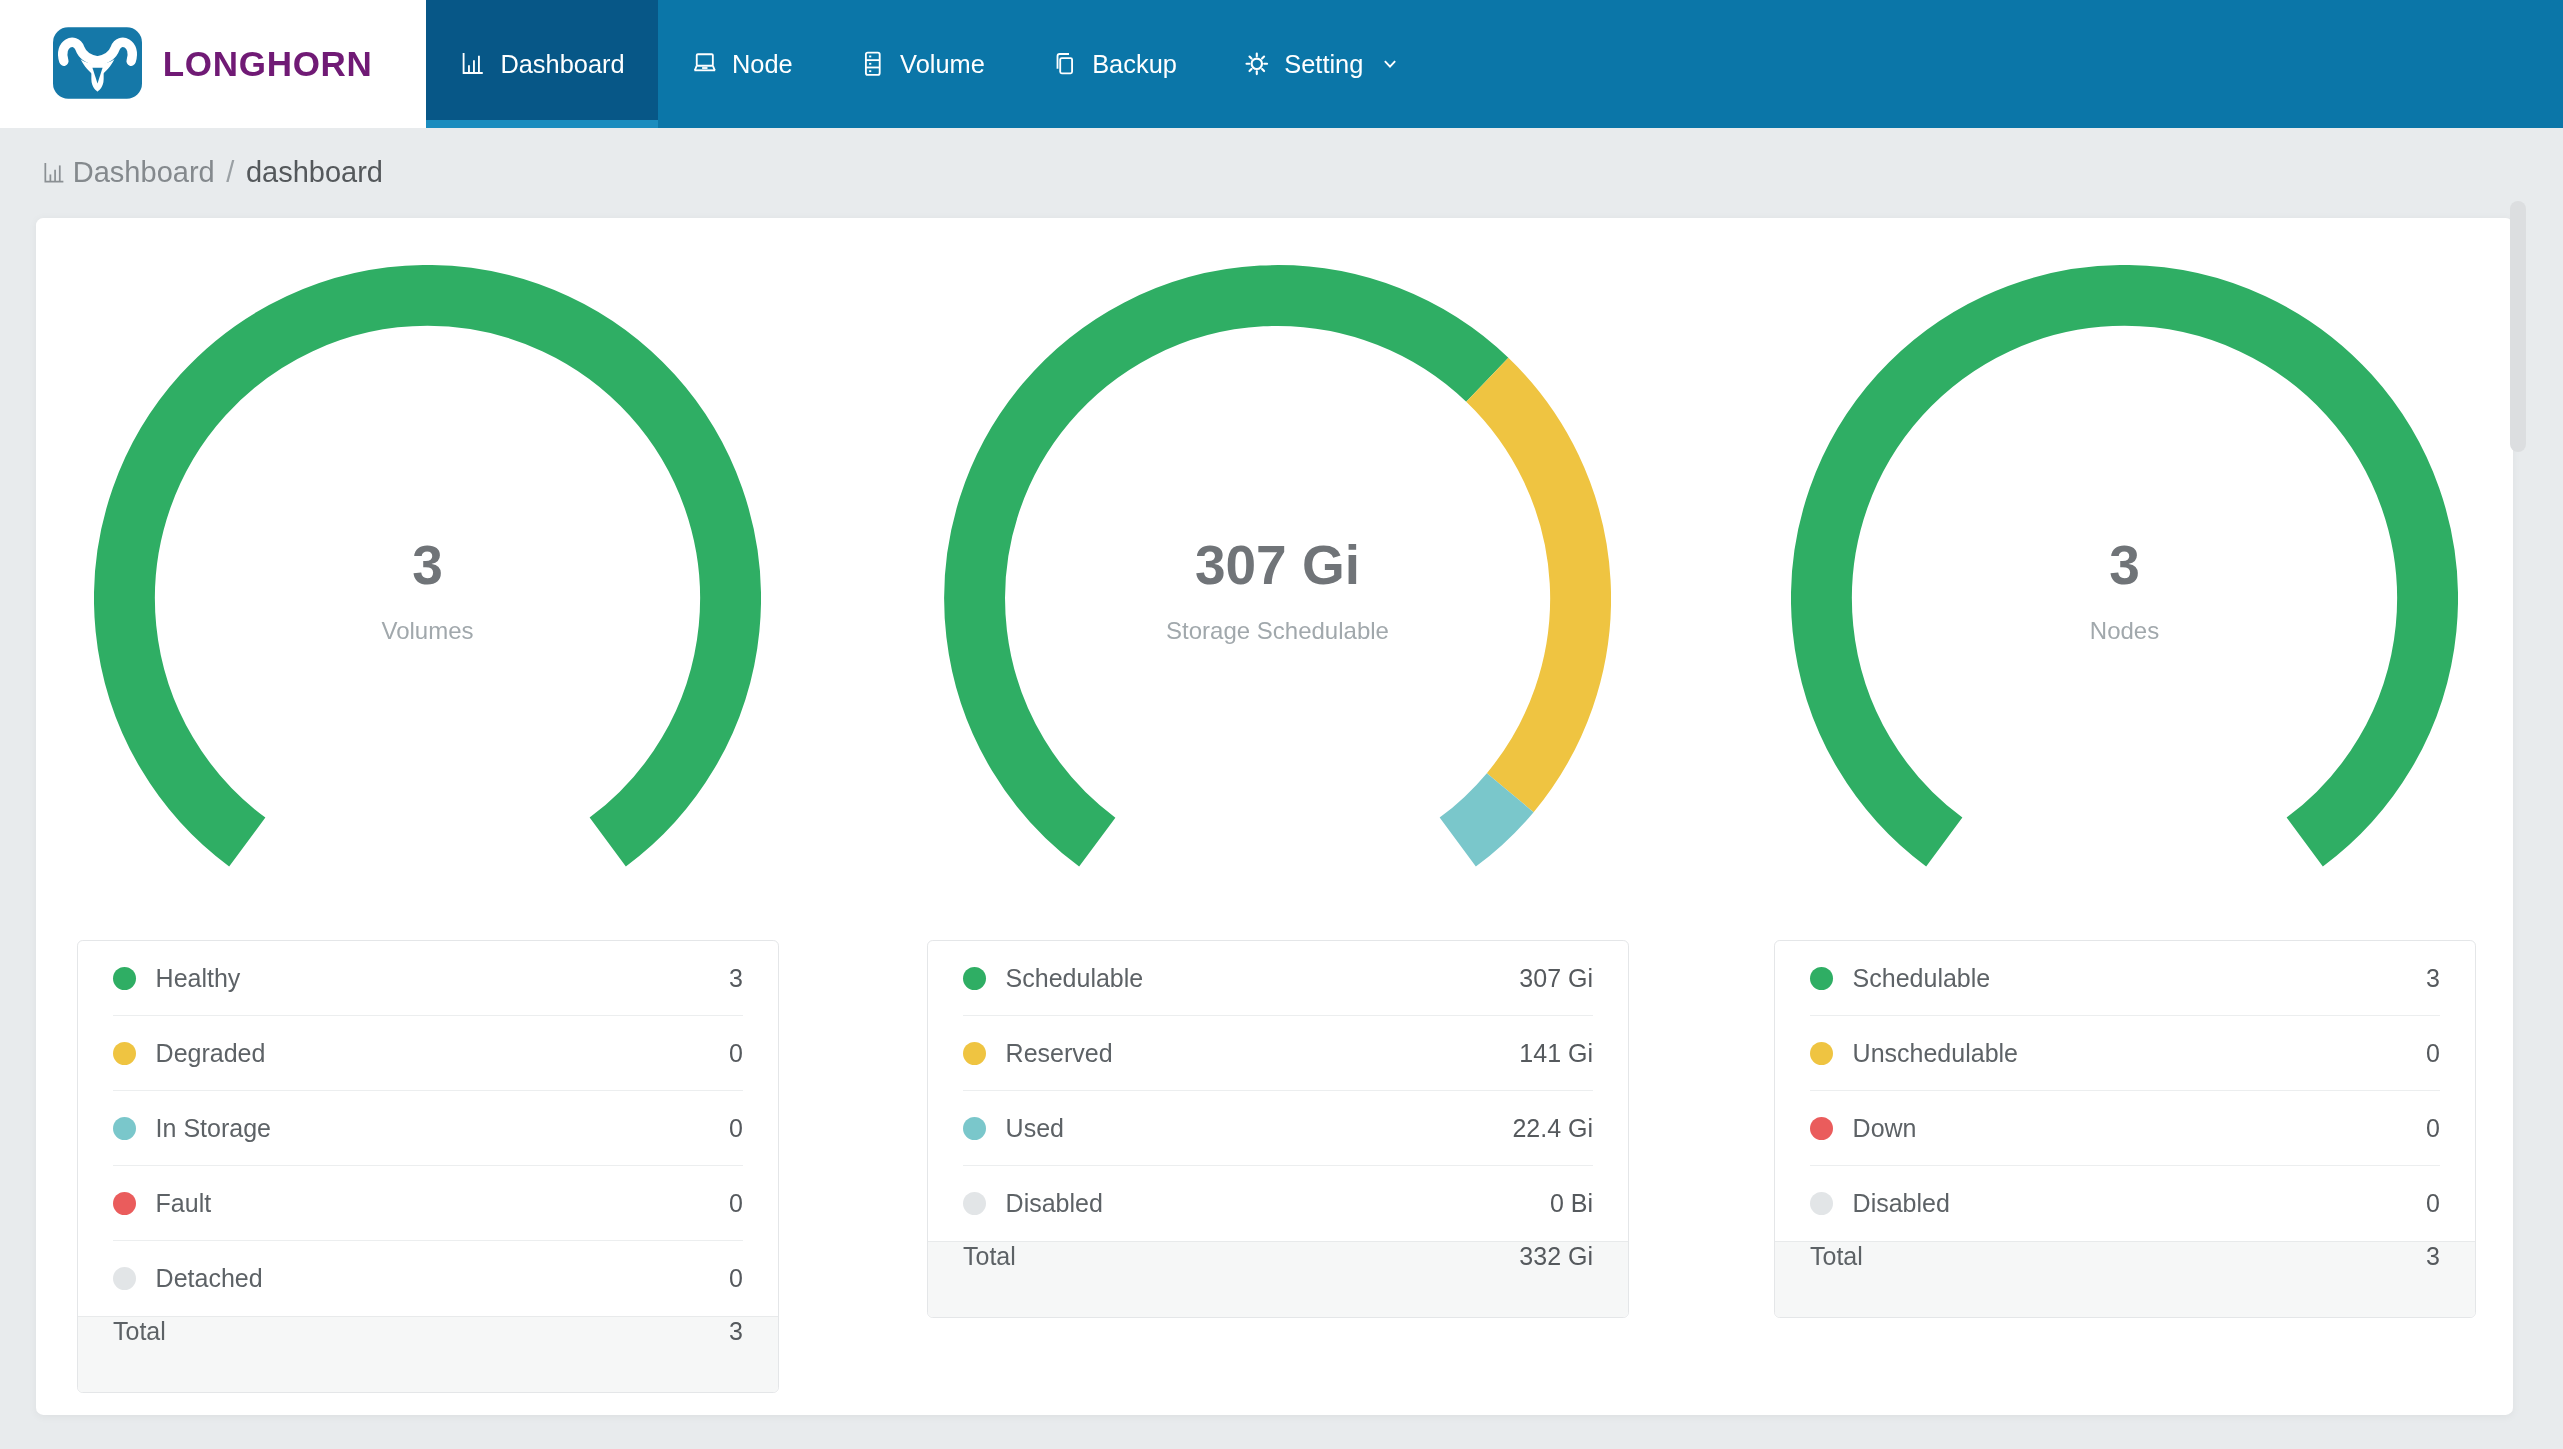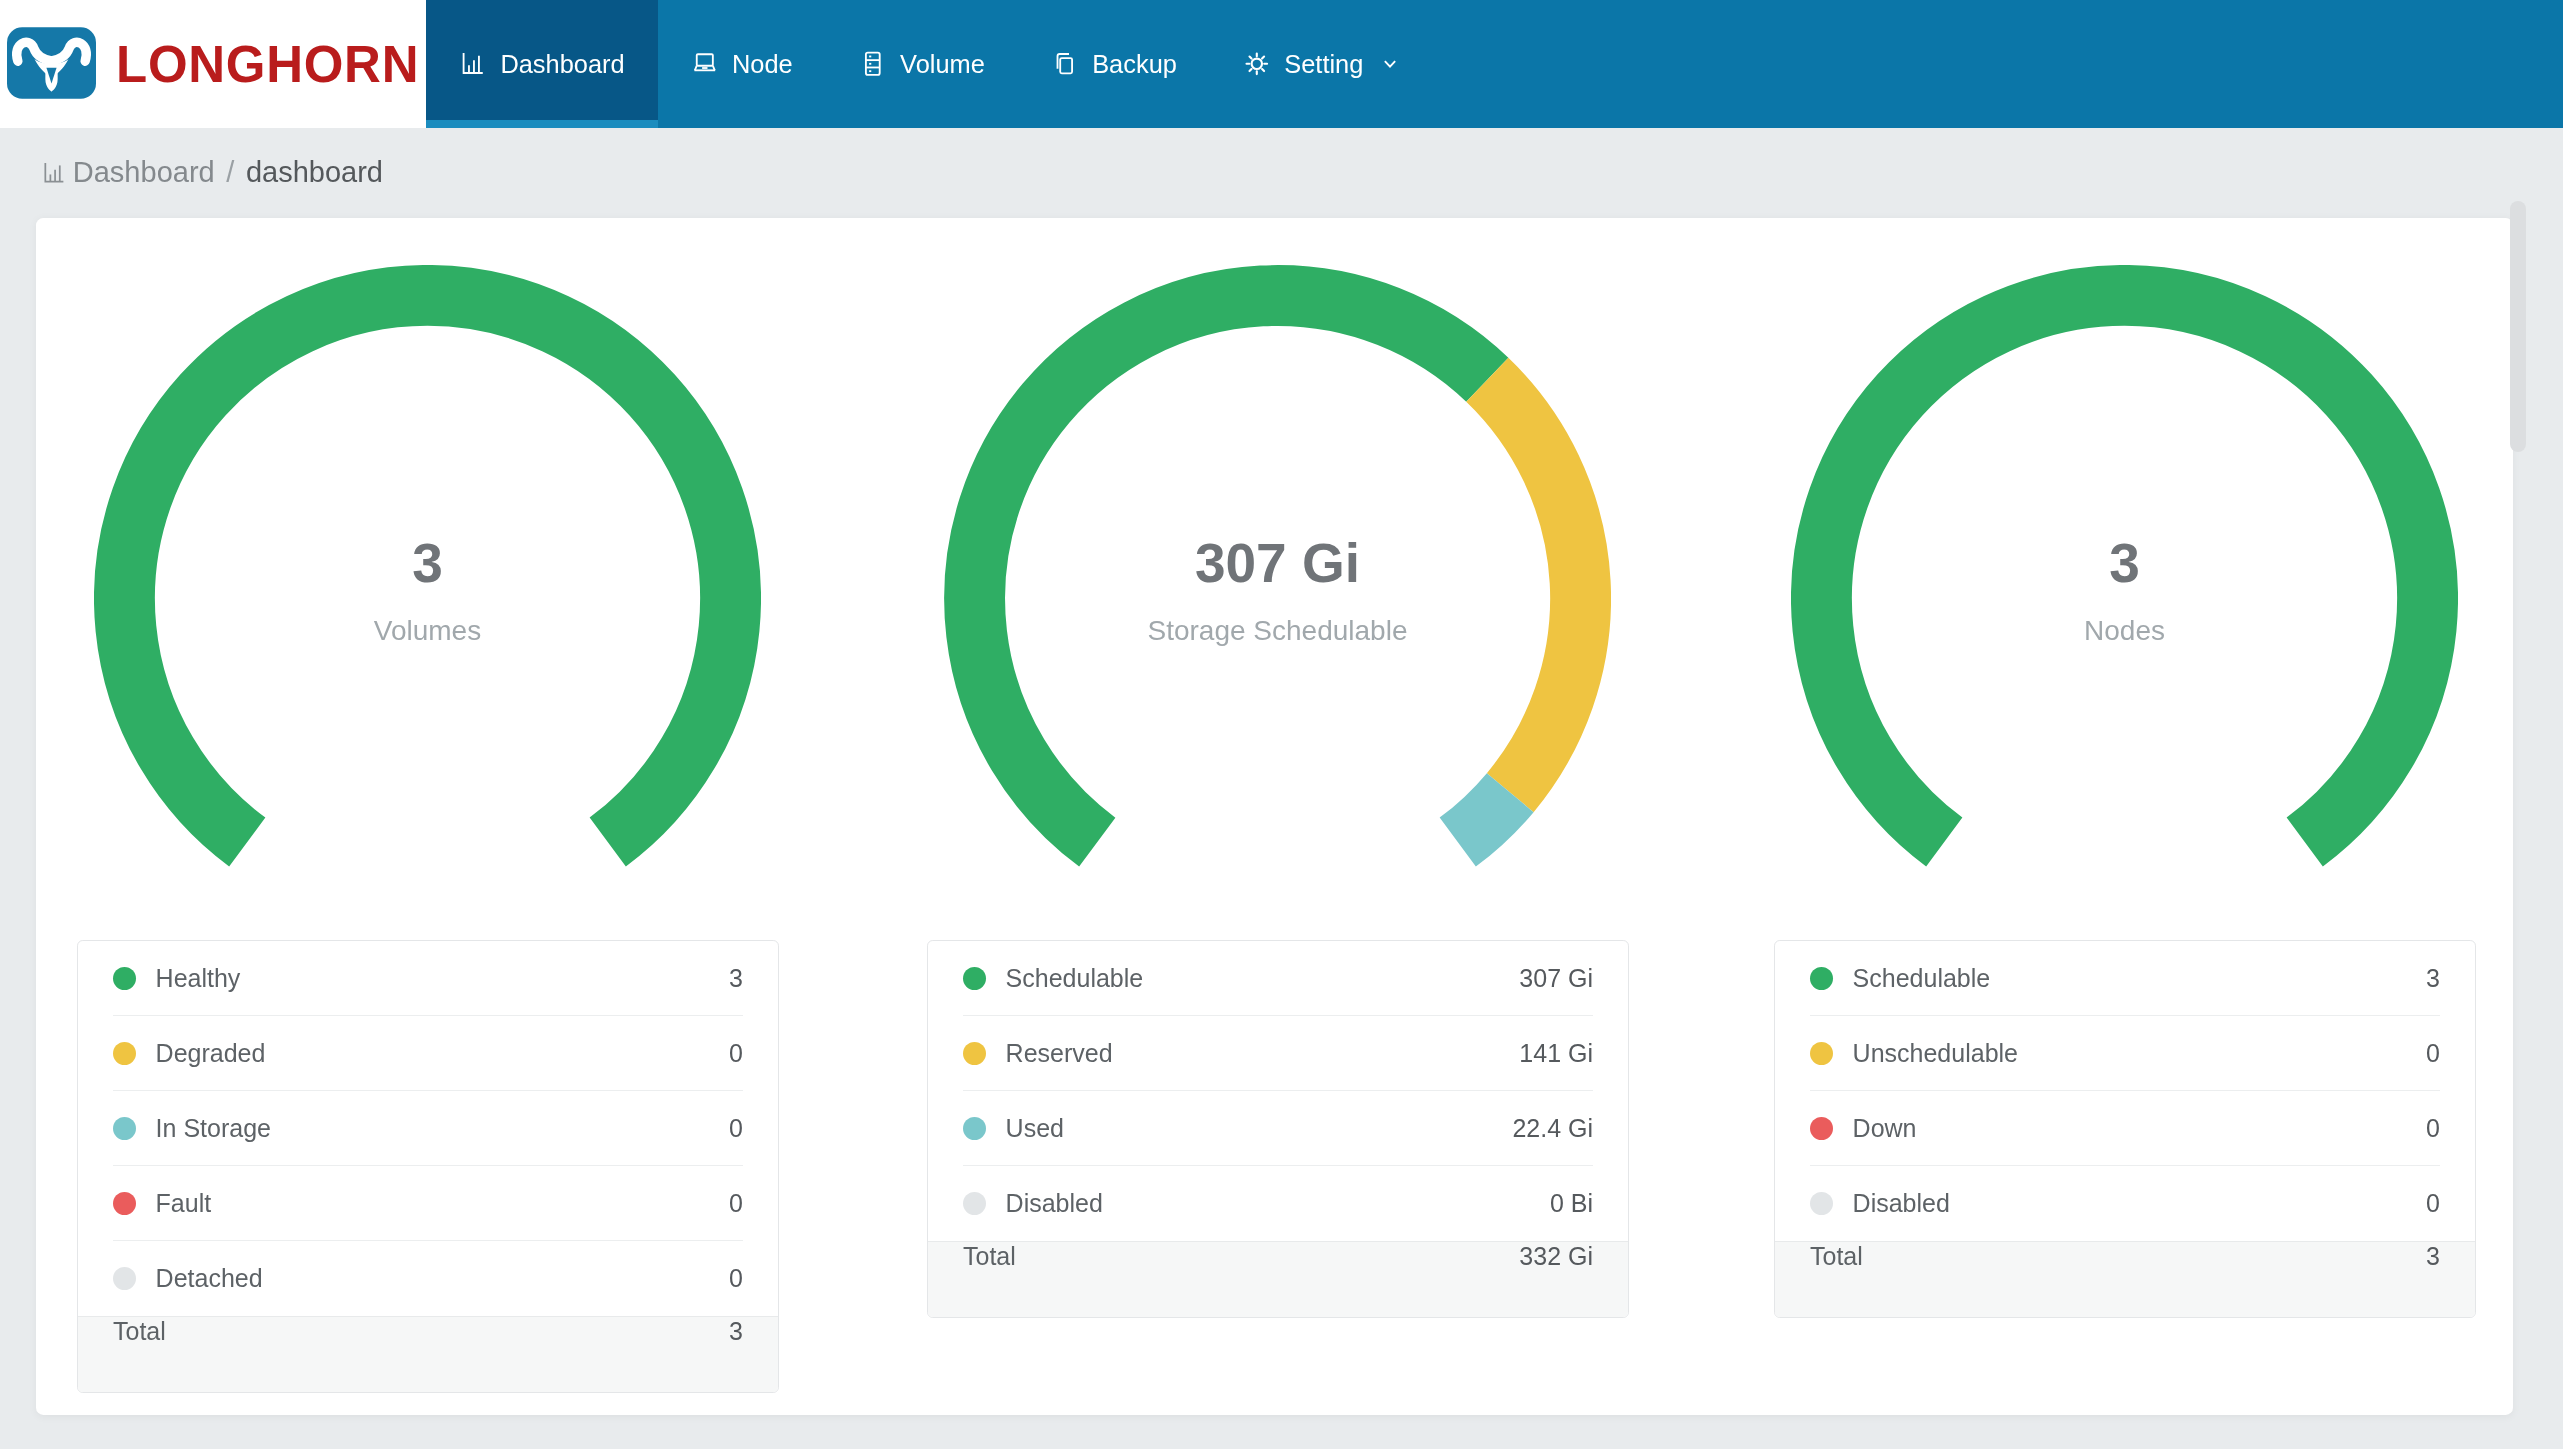--- a/index.html
+++ b/index.html
@@ -4,21 +4,21 @@
 <style>
   html,body{margin:0;padding:0;}
   body{
     width:2563px;height:1449px;position:relative;overflow:hidden;
     background:var(--page-bg,#e8ebed);
     font-family:"Liberation Sans",sans-serif;
   }
   
   .navbar{position:absolute;top:0;left:0;width:2563px;height:128px;background:var(--navbar-blue,#0b76a8);display:flex;z-index:5;}
   .logo{width:426px;height:128px;background:#ffffff;display:flex;align-items:center;justify-content:center;gap:20.3px;cursor:pointer;flex:none;}
-  .logo-text{font-size:51px;font-weight:bold;color:#b91c1c;letter-spacing:0.7px;}
+  .logo-text{font-size:35px;font-weight:bold;color:#701a75;letter-spacing:0.7px;}
   .nav-menu{display:flex;list-style:none;margin:0;padding:0;height:128px;}
   .nav-item{display:flex;align-items:center;gap:13.8px;padding:0 33px;color:#ffffff;font-size:25.4px;position:relative;cursor:pointer;white-space:nowrap;}
   .nav-item.active{background:var(--active-tab,#075787);}
   .nav-item.active::after{content:"";position:absolute;left:0;right:0;bottom:0;height:8px;background:var(--active-indicator,#1b8cbe);}
   .nav-ic svg,.chev svg,.bc-icon svg{display:block;}
   .chev{margin-left:1.5px;display:flex;align-items:center;}
   
   .breadcrumb{position:absolute;top:128px;left:0;height:89px;display:flex;align-items:center;padding-left:41px;font-size:29px;}
   .bc-icon{color:#8b9094;margin-right:5.8px;display:flex;align-items:center;}
   .bc-root{color:#84898d;cursor:pointer;}
@@ -27,21 +27,21 @@
   
   .card{position:absolute;left:36px;top:218px;width:2477px;height:1197px;background:#ffffff;border-radius:7.3px;box-shadow:0 1.5px 8.7px rgba(0,0,0,0.05);}
   .chart-col{position:absolute;top:0;width:701px;}
   .chart-col:nth-of-type(1){left:41px;}
   .chart-col:nth-of-type(2){left:891px;}
   .chart-col:nth-of-type(3){left:1738px;}
   .gauge-wrap{position:relative;margin:47px auto 0;width:667px;height:667px;}
   .gauge{position:absolute;inset:0;}
   .center-text{position:absolute;inset:0;display:flex;flex-direction:column;align-items:center;justify-content:center;gap:20.3px;margin-top:-19px;pointer-events:none;}
   .cv{font-size:55px;font-weight:600;color:#707478;}
-  .cl{font-size:28px;color:#a1a8ac;}
+  .cl{font-size:24px;color:#a1a8ac;}
   
   .legend{margin-top:8px;width:700px;border:0.7px solid #e4e6e8;border-radius:5.8px;overflow:hidden;background:#ffffff;}
   .lrow{display:flex;align-items:center;height:75px;padding:0 35px;position:relative;font-size:25px;color:#5d6266;}
   .lrow .dot{width:23px;height:23px;border-radius:50%;margin-right:19.6px;flex:none;}
   .lrow .val{margin-left:auto;color:#55595d;}
   .lrow:not(.no-sep)::after{content:"";position:absolute;left:35px;right:35px;bottom:0;height:1.5px;background:#eceeef;}
   .ltotal{display:flex;align-items:flex-start;height:75px;padding:0 35px;background:#f6f7f7;border-top:1.5px solid #e8eaeb;font-size:25px;color:#5d6266;}
   .ltotal .val{margin-left:auto;color:#55595d;}
   
   .scroll-thumb{position:absolute;left:2510px;top:201px;width:16px;height:251px;border-radius:8px;background:#dcdee0;cursor:pointer;}

